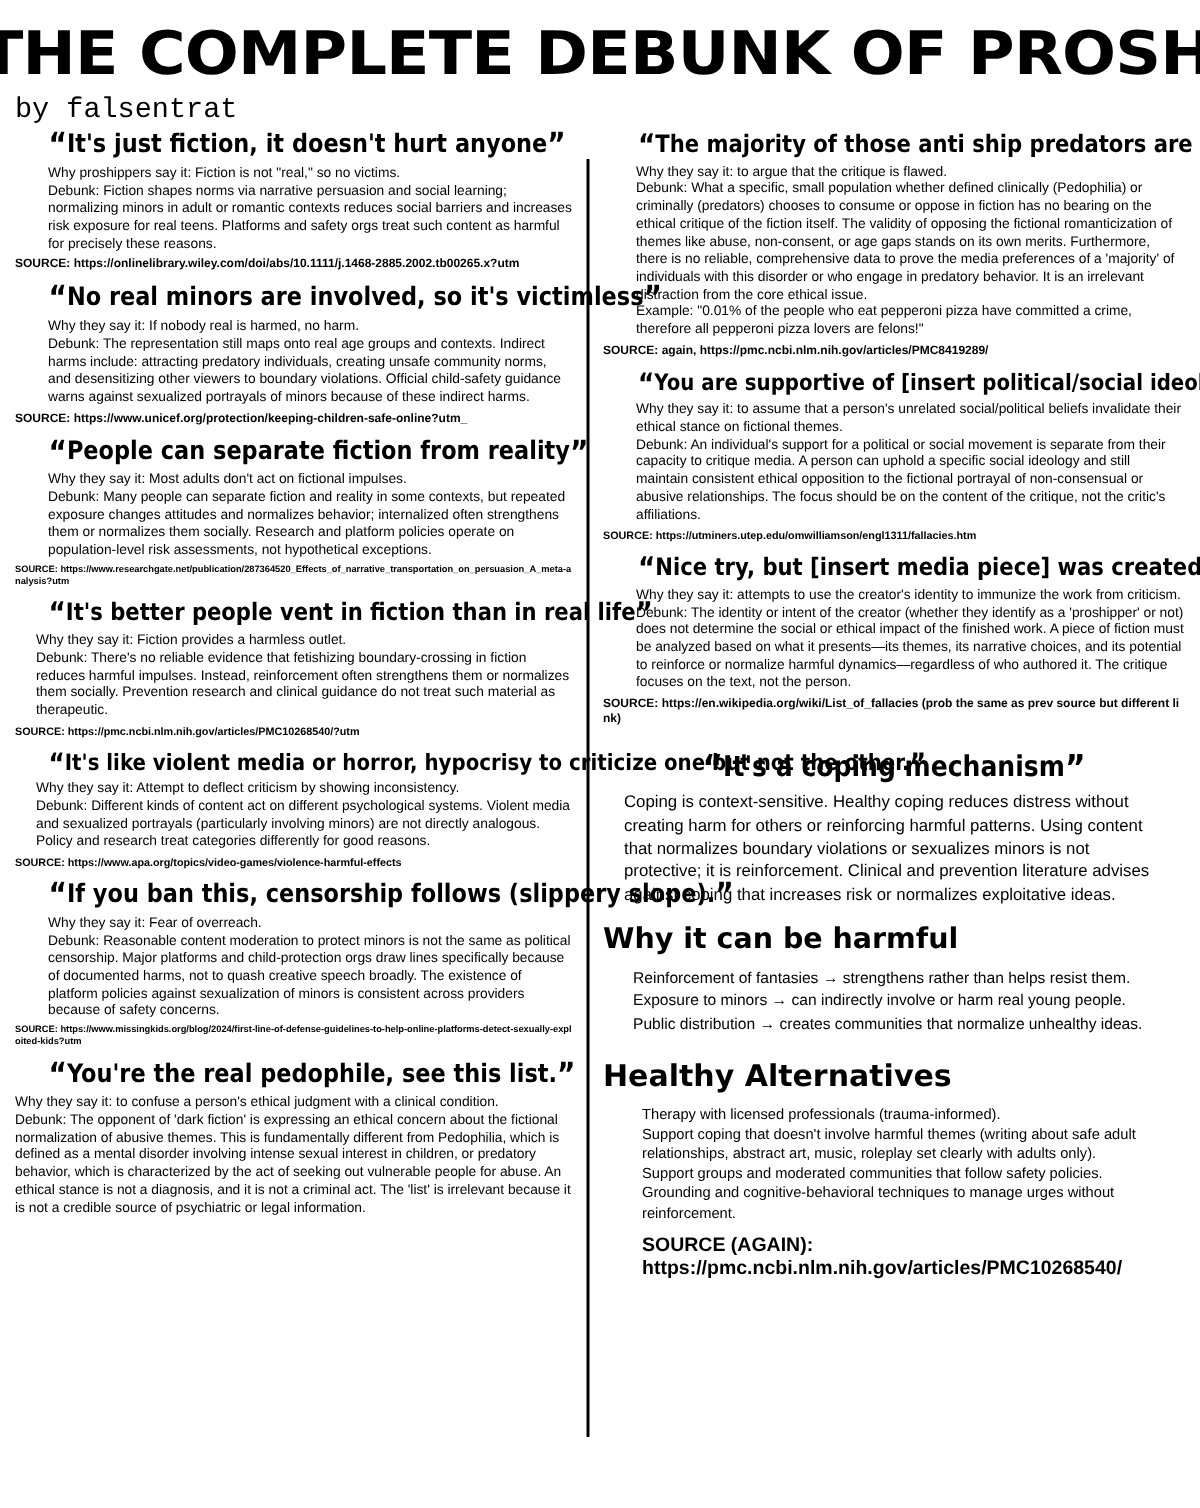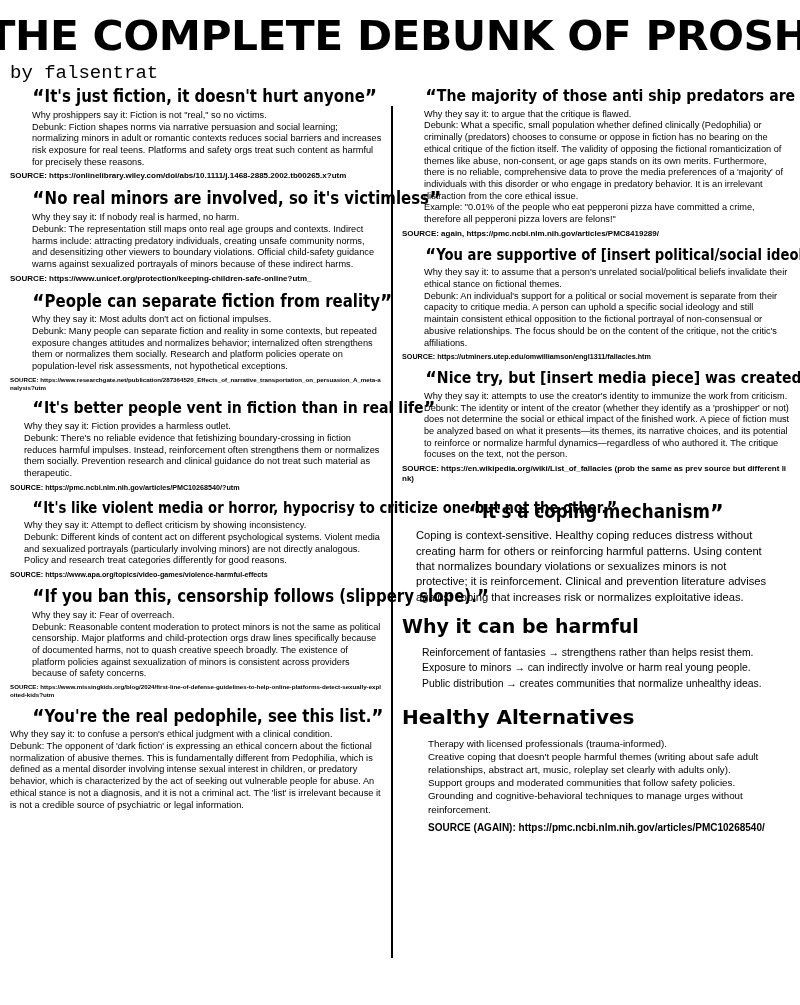--- a/index.html
+++ b/index.html
@@ -123,21 +123,21 @@
     padding-left: 20px;
     margin: 0 0 6px 0;
   }
   .list-body2 {
     font-size: 9.8px;
     line-height: 1.35;
     padding-left: 26px;
     margin: 0 0 6px 0;
   }
   .src-final {
-    font-size: 10px;
+    font-size: 13px;
     font-weight: bold;
     margin-top: 0;
     padding-left: 26px;
   }
   .nowrap-line { display: block; }
 </style>
 </head>
 <body>
 
 <div class="page">
@@ -231,21 +231,21 @@
         <div class="subhead">Why it can be harmful</div>
         <div class="list-body">
           <span class="nowrap-line">Reinforcement of fantasies → strengthens rather than helps resist them.</span>
           <span class="nowrap-line">Exposure to minors → can indirectly involve or harm real young people.</span>
           <span class="nowrap-line">Public distribution → creates communities that normalize unhealthy ideas.</span>
         </div>
 
         <div class="subhead alt">Healthy Alternatives</div>
         <div class="list-body2">
           <span class="nowrap-line">Therapy with licensed professionals (trauma-informed).</span>
-          <span class="nowrap-line">Creative coping that doesn't people harmful themes (writing about safe adult relationships, abstract art, music, roleplay set clearly with adults only).</span>
+          <span class="nowrap-line">Support coping that doesn't involve harmful themes (writing about safe adult relationships, abstract art, music, roleplay set clearly with adults only).</span>
           <span class="nowrap-line">Support groups and moderated communities that follow safety policies.</span>
           <span class="nowrap-line">Grounding and cognitive-behavioral techniques to manage urges without reinforcement.</span>
         </div>
 
         <div class="src-final">SOURCE (AGAIN): https://pmc.ncbi.nlm.nih.gov/articles/PMC10268540/</div>
       </div>
 
     </div>
   </div>
 </div>

